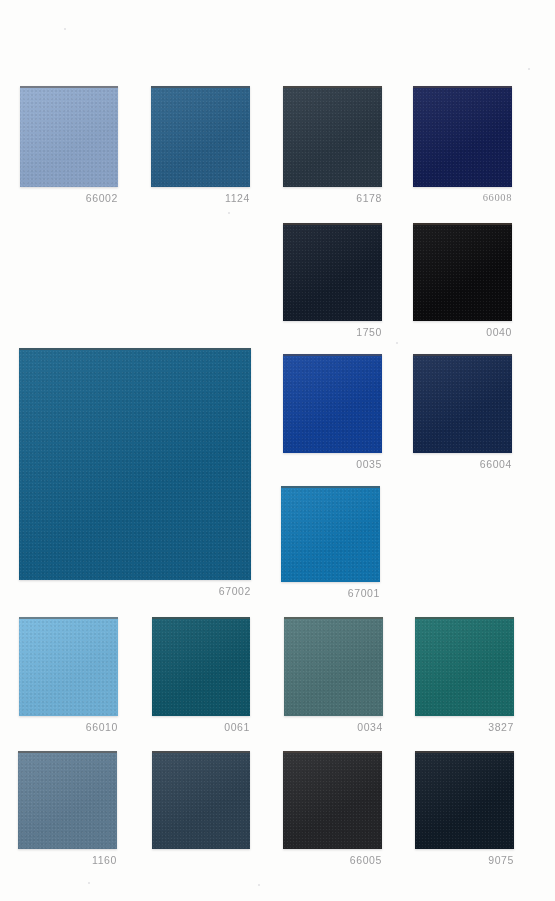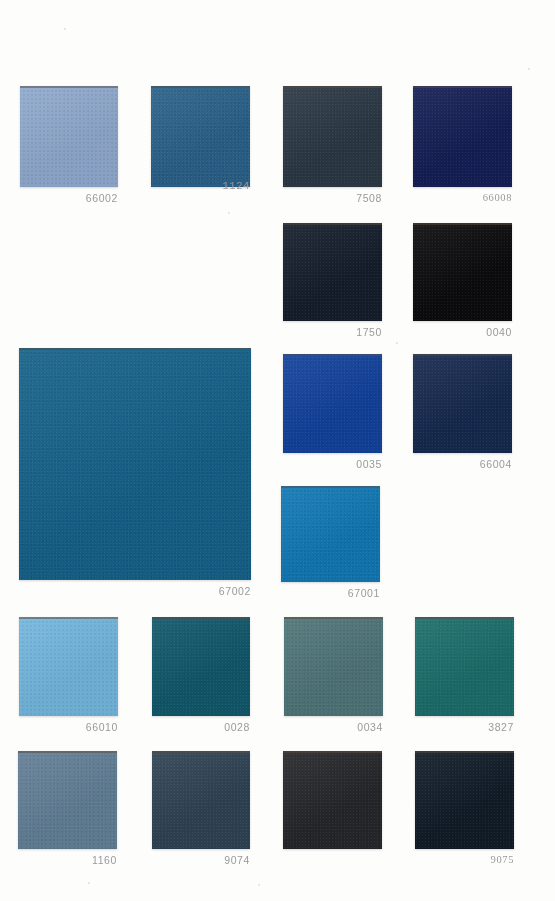--- a/index.html
+++ b/index.html
@@ -82,25 +82,25 @@
   <span class="speck" style="left:258px; top:884px; width:2px; height:2px;"></span>
   <span class="speck" style="left:88px;  top:882px; width:2px; height:2px;"></span>
   <span class="speck" style="left:396px; top:342px; width:2px; height:2px;"></span>
 <div class="swatch-cell" style="left: 20px; top: 86px; width: 98px; height: 101px;">
       <div class="swatch-chip" title="#8fa9cd" style="background: rgb(143, 169, 205);"></div>
     </div>
     <div class="swatch-label" style="color: rgb(154, 154, 156); left: -70px; top: 192px; width: 188px;">66002</div>
     <div class="swatch-cell" style="left: 151px; top: 86px; width: 99px; height: 101px;">
       <div class="swatch-chip" title="#2a6189" style="background: rgb(42, 97, 137);"></div>
     </div>
-    <div class="swatch-label" style="color: rgb(154, 154, 156); left: 61px; top: 180px; width: 189px; font-family: Liberation Mono, monospace;">1124</div>
+    <div class="swatch-label" style="color: rgb(154, 154, 156); left: 61px; top: 192px; width: 189px;">1124</div>
     <div class="swatch-cell" style="left: 283px; top: 86px; width: 99px; height: 101px;">
       <div class="swatch-chip" title="#2b3844" style="background: rgb(43, 56, 68);"></div>
     </div>
-    <div class="swatch-label" style="color: rgb(154, 154, 156); left: 193px; top: 192px; width: 189px;">7508</div>
+    <div class="swatch-label" style="color: rgb(154, 154, 156); left: 193px; top: 192px; width: 189px;">6178</div>
     <div class="swatch-cell" style="left: 413px; top: 86px; width: 99px; height: 101px;">
       <div class="swatch-chip" title="#141f55" style="background: rgb(20, 31, 85);"></div>
     </div>
     <div class="swatch-label" style="color: rgb(154, 154, 156); left: 323px; top: 192px; width: 189px; font-family: Liberation Serif, serif;">66008</div>
     <div class="swatch-cell" style="left: 283px; top: 223px; width: 99px; height: 98px;">
       <div class="swatch-chip" title="#151e2c" style="background: rgb(21, 30, 44);"></div>
     </div>
     <div class="swatch-label" style="color: rgb(154, 154, 156); left: 193px; top: 326px; width: 189px;">1750</div>
     <div class="swatch-cell" style="left: 413px; top: 223px; width: 99px; height: 98px;">
       <div class="swatch-chip" title="#0c0c0e" style="background: rgb(12, 12, 14);"></div>
@@ -122,37 +122,37 @@
       <div class="swatch-chip" title="#1278b4" style="background: rgb(18, 120, 180);"></div>
     </div>
     <div class="swatch-label" style="color: rgb(154, 154, 156); left: 191px; top: 587px; width: 189px;">67001</div>
     <div class="swatch-cell" style="left: 19px; top: 617px; width: 99px; height: 99px;">
       <div class="swatch-chip" title="#73b6dd" style="background: rgb(115, 182, 221);"></div>
     </div>
     <div class="swatch-label" style="color: rgb(154, 154, 156); left: -71px; top: 721px; width: 189px;">66010</div>
     <div class="swatch-cell" style="left: 152px; top: 617px; width: 98px; height: 99px;">
       <div class="swatch-chip" title="#11586b" style="background: rgb(17, 88, 107);"></div>
     </div>
-    <div class="swatch-label" style="color: rgb(154, 154, 156); left: 62px; top: 721px; width: 188px;">0028</div>
+    <div class="swatch-label" style="color: rgb(154, 154, 156); left: 62px; top: 721px; width: 188px;">0061</div>
     <div class="swatch-cell" style="left: 284px; top: 617px; width: 99px; height: 99px;">
       <div class="swatch-chip" title="#4f7578" style="background: rgb(79, 117, 120);"></div>
     </div>
     <div class="swatch-label" style="color: rgb(154, 154, 156); left: 194px; top: 721px; width: 189px; text-align: right;">0034</div>
     <div class="swatch-cell" style="left: 415px; top: 617px; width: 99px; height: 99px;">
       <div class="swatch-chip" title="#1b6e6b" style="background: rgb(27, 110, 107);"></div>
     </div>
     <div class="swatch-label" style="color: rgb(154, 154, 156); left: 325px; top: 721px; width: 189px;">3827</div>
     <div class="swatch-cell" style="left: 18px; top: 751px; width: 99px; height: 98px;">
       <div class="swatch-chip" title="#627f96" style="background: rgb(98, 127, 150);"></div>
     </div>
     <div class="swatch-label" style="color: rgb(154, 154, 156); left: -72px; top: 854px; width: 189px;">1160</div>
     <div class="swatch-cell" style="left: 152px; top: 751px; width: 98px; height: 98px;">
       <div class="swatch-chip" title="#2f4354" style="background: rgb(47, 67, 84);"></div>
     </div>
-    <div class="swatch-label" style="color: rgb(154, 154, 156); left: 62px; top: 854px; width: 188px;">9074</div>
     <div class="swatch-cell" style="left: 283px; top: 751px; width: 99px; height: 98px;">
       <div class="swatch-chip" title="#26272a" style="background: rgb(38, 39, 42);"></div>
     </div>
+    <div class="swatch-label" style="color: rgb(154, 154, 156); left: 193px; top: 854px; width: 189px;">66005</div>
     <div class="swatch-cell" style="left: 415px; top: 751px; width: 99px; height: 98px;">
       <div class="swatch-chip" title="#111c28" style="background: rgb(17, 28, 40);"></div>
     </div>
-    <div class="swatch-label" style="color: rgb(154, 154, 156); left: 325px; top: 854px; width: 189px; font-family: Liberation Serif, serif;">9075</div>
+    <div class="swatch-label" style="color: rgb(154, 154, 156); left: 325px; top: 854px; width: 189px;">9075</div>
   </div>
 
 </body></html>

